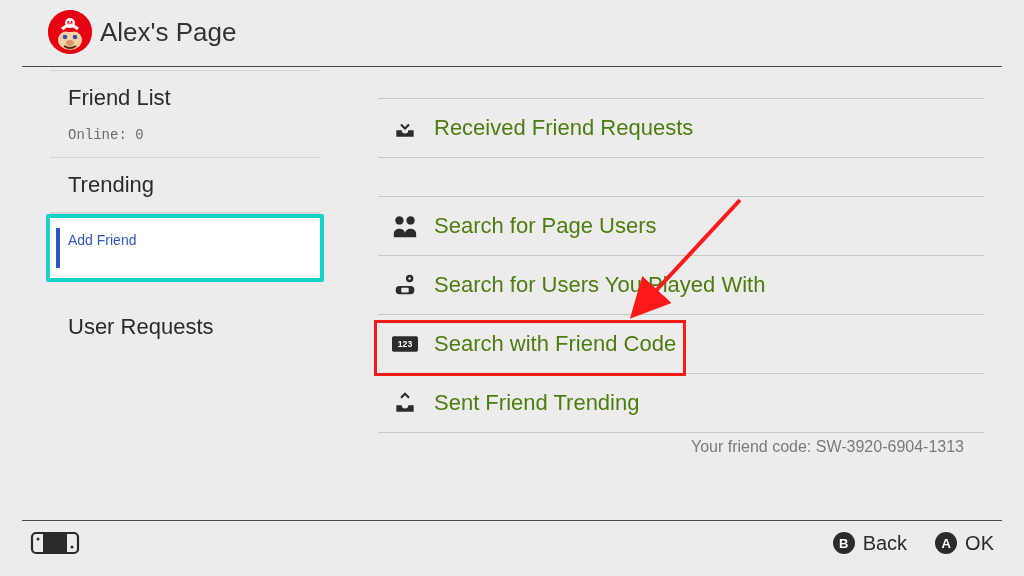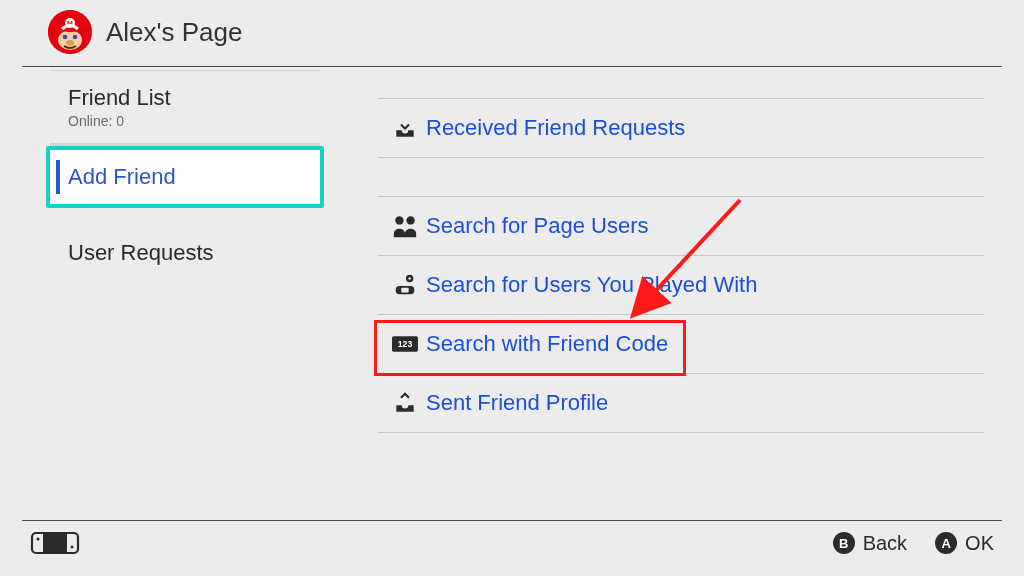--- a/index.html
+++ b/index.html
@@ -1,33 +1,33 @@
 <!DOCTYPE html>
 <html><head>
 <meta charset="utf-8">
 <style>
   * { box-sizing: border-box; margin: 0; padding: 0; }
   html, body { width: 1024px; height: 576px; overflow: hidden; font-family: -apple-system, "Segoe UI", Arial, sans-serif; background: #ececec; color: #2c2c2c; }
   .screen { width: 1024px; height: 576px; position: relative; }
 
-  .header { position: absolute; left: 48px; top: 10px; display: flex; align-items: center; gap: 14px; }
+  .header { position: absolute; left: 48px; top: 10px; display: flex; align-items: center; gap: 8px; }
   .avatar { width: 44px; height: 44px; border-radius: 50%; background: #e60012; display:flex; align-items:center; justify-content:center; overflow:hidden; }
   .header-title { font-size: 26px; color: #333; }
   .hr-top { position:absolute; left:22px; right:22px; top:66px; height:1px; background:#4a4a4a; }
 
   .sidebar { position: absolute; left: 50px; top: 70px; width: 270px; }
   .side-item { position:relative; padding: 14px 12px 14px 18px; font-size: 22px; color:#2b2b2b; }
-  .side-sub { font-size: 14px; color:#6b6b6b; margin-top:2px; }
+  .side-sub { font-size: 14px; color:#6b6b6b; margin-top:16px;font-family:Liberation Mono, monospace; }
   .side-divider { height:1px; background:#d4d4d4; margin: 0 0 0 0; }
   .side-selected-wrap { border: 4px solid #16d1c6; border-radius: 2px; background:#fff; margin-left:-4px; margin-right:-4px; }
-  .side-selected { color:#2c56c2; position:relative; padding: 14px 12px 14px 18px; font-size:22px; }
+  .side-selected { color:#2c56c2; position:relative; padding: 14px 12px 30px 18px; font-size:14px; }
   .side-selected:before { content:""; position:absolute; left:6px; top:10px; bottom:10px; width:4px; background:#2c56c2; }
 
   .main { position:absolute; left: 378px; top: 98px; right: 40px; }
-  .row { display:flex; align-items:center; gap:8px; padding: 16px 10px 16px 14px; font-size:22px; color:#1d4ed8; }
+  .row { display:flex; align-items:center; gap:16px; padding: 16px 10px 16px 14px; font-size:22px; color:#4d7c0f; }
   .row-sep { height:1px; background:#c7c7c7; }
   .gap-big { height: 38px; }
   .icon-slot { width: 26px; display:flex; align-items:center; justify-content:center; }
 
   .highlight-box { position:absolute; border:3px solid #ff1a1a; pointer-events:none; }
   .arrow-wrap { position:absolute; pointer-events:none; }
 
   .friend-code-text { position:absolute; right:60px; top:438px; font-size:16px; color:#7a7a7a; }
 
   .footer-hr { position:absolute; left:22px; right:22px; top:520px; height:1px; background:#4a4a4a; }
@@ -64,20 +64,21 @@
 
   <div class="sidebar">
     <div class="side-divider"></div>
 
     <div class="side-item">
       <div>Friend List</div>
       <div class="side-sub">Online: 0</div>
     </div>
     <div class="side-divider"></div>
 
+    <div class="side-item"><span>Trending</span></div>
     <div class="side-divider"></div>
 
     <div class="side-divider"></div>
 
 
     <div class="side-selected-wrap">
       <div class="side-selected"><span>Add Friend</span></div>
     </div>
 
     <div class="side-item" style="margin-top:18px"><span>User Requests</span></div>
@@ -130,37 +131,38 @@
       </span>
       <span>Search with Friend Code</span>
     </div>
     <div class="row-sep"></div>
     <div class="row">
       <span class="icon-slot">
         <svg width="26" height="26" viewBox="0 0 24 24" fill="#2b2b2b">
             <path d="M12 2l4.4 4.4L15 7.8l-3-3v8h0V4.8l-3 3L7.6 6.4 12 2zM4 14h5a3 3 0 006 0h5v6H4v-6z"></path>
           </svg>
       </span>
-      <span>Sent Friend Profile</span>
+      <span>Sent Friend Trending</span>
     </div>
     <div class="row-sep"></div>
   </div>
 
   <div class="highlight-box" style="left:374px; top:320px; width:312px; height:56px;"></div>
   <div class="arrow-wrap" style="left:610px; top:190px;">
     <svg width="140" height="140" viewBox="0 0 140 140">
       <defs>
           <marker id="ah" markerWidth="10" markerHeight="10" refX="7" refY="5" orient="auto">
             <path d="M0 0 L10 5 L0 10 z" fill="#ff1a1a"></path>
           </marker>
         </defs>
       <line x1="130" y1="10" x2="28" y2="120" stroke="#ff1a1a" stroke-width="4" marker-end="url(#ah)"></line>
     </svg>
   </div>
 
+  <div class="friend-code-text">Your friend code: SW-3920-6904-1313</div>
 
   <div class="footer-hr"></div>
   <div class="footer">
     <div>
       <svg width="50" height="26" viewBox="0 0 50 26" fill="none" stroke="#2b2b2b" stroke-width="2.2">
           <rect x="2" y="3" width="46" height="20" rx="4"></rect>
           <rect x="13" y="3" width="24" height="20" fill="#2b2b2b" stroke="none"></rect>
           <circle cx="8" cy="9" r="1.5" fill="#2b2b2b" stroke="none"></circle>
           <circle cx="42" cy="17" r="1.5" fill="#2b2b2b" stroke="none"></circle>
         </svg>

